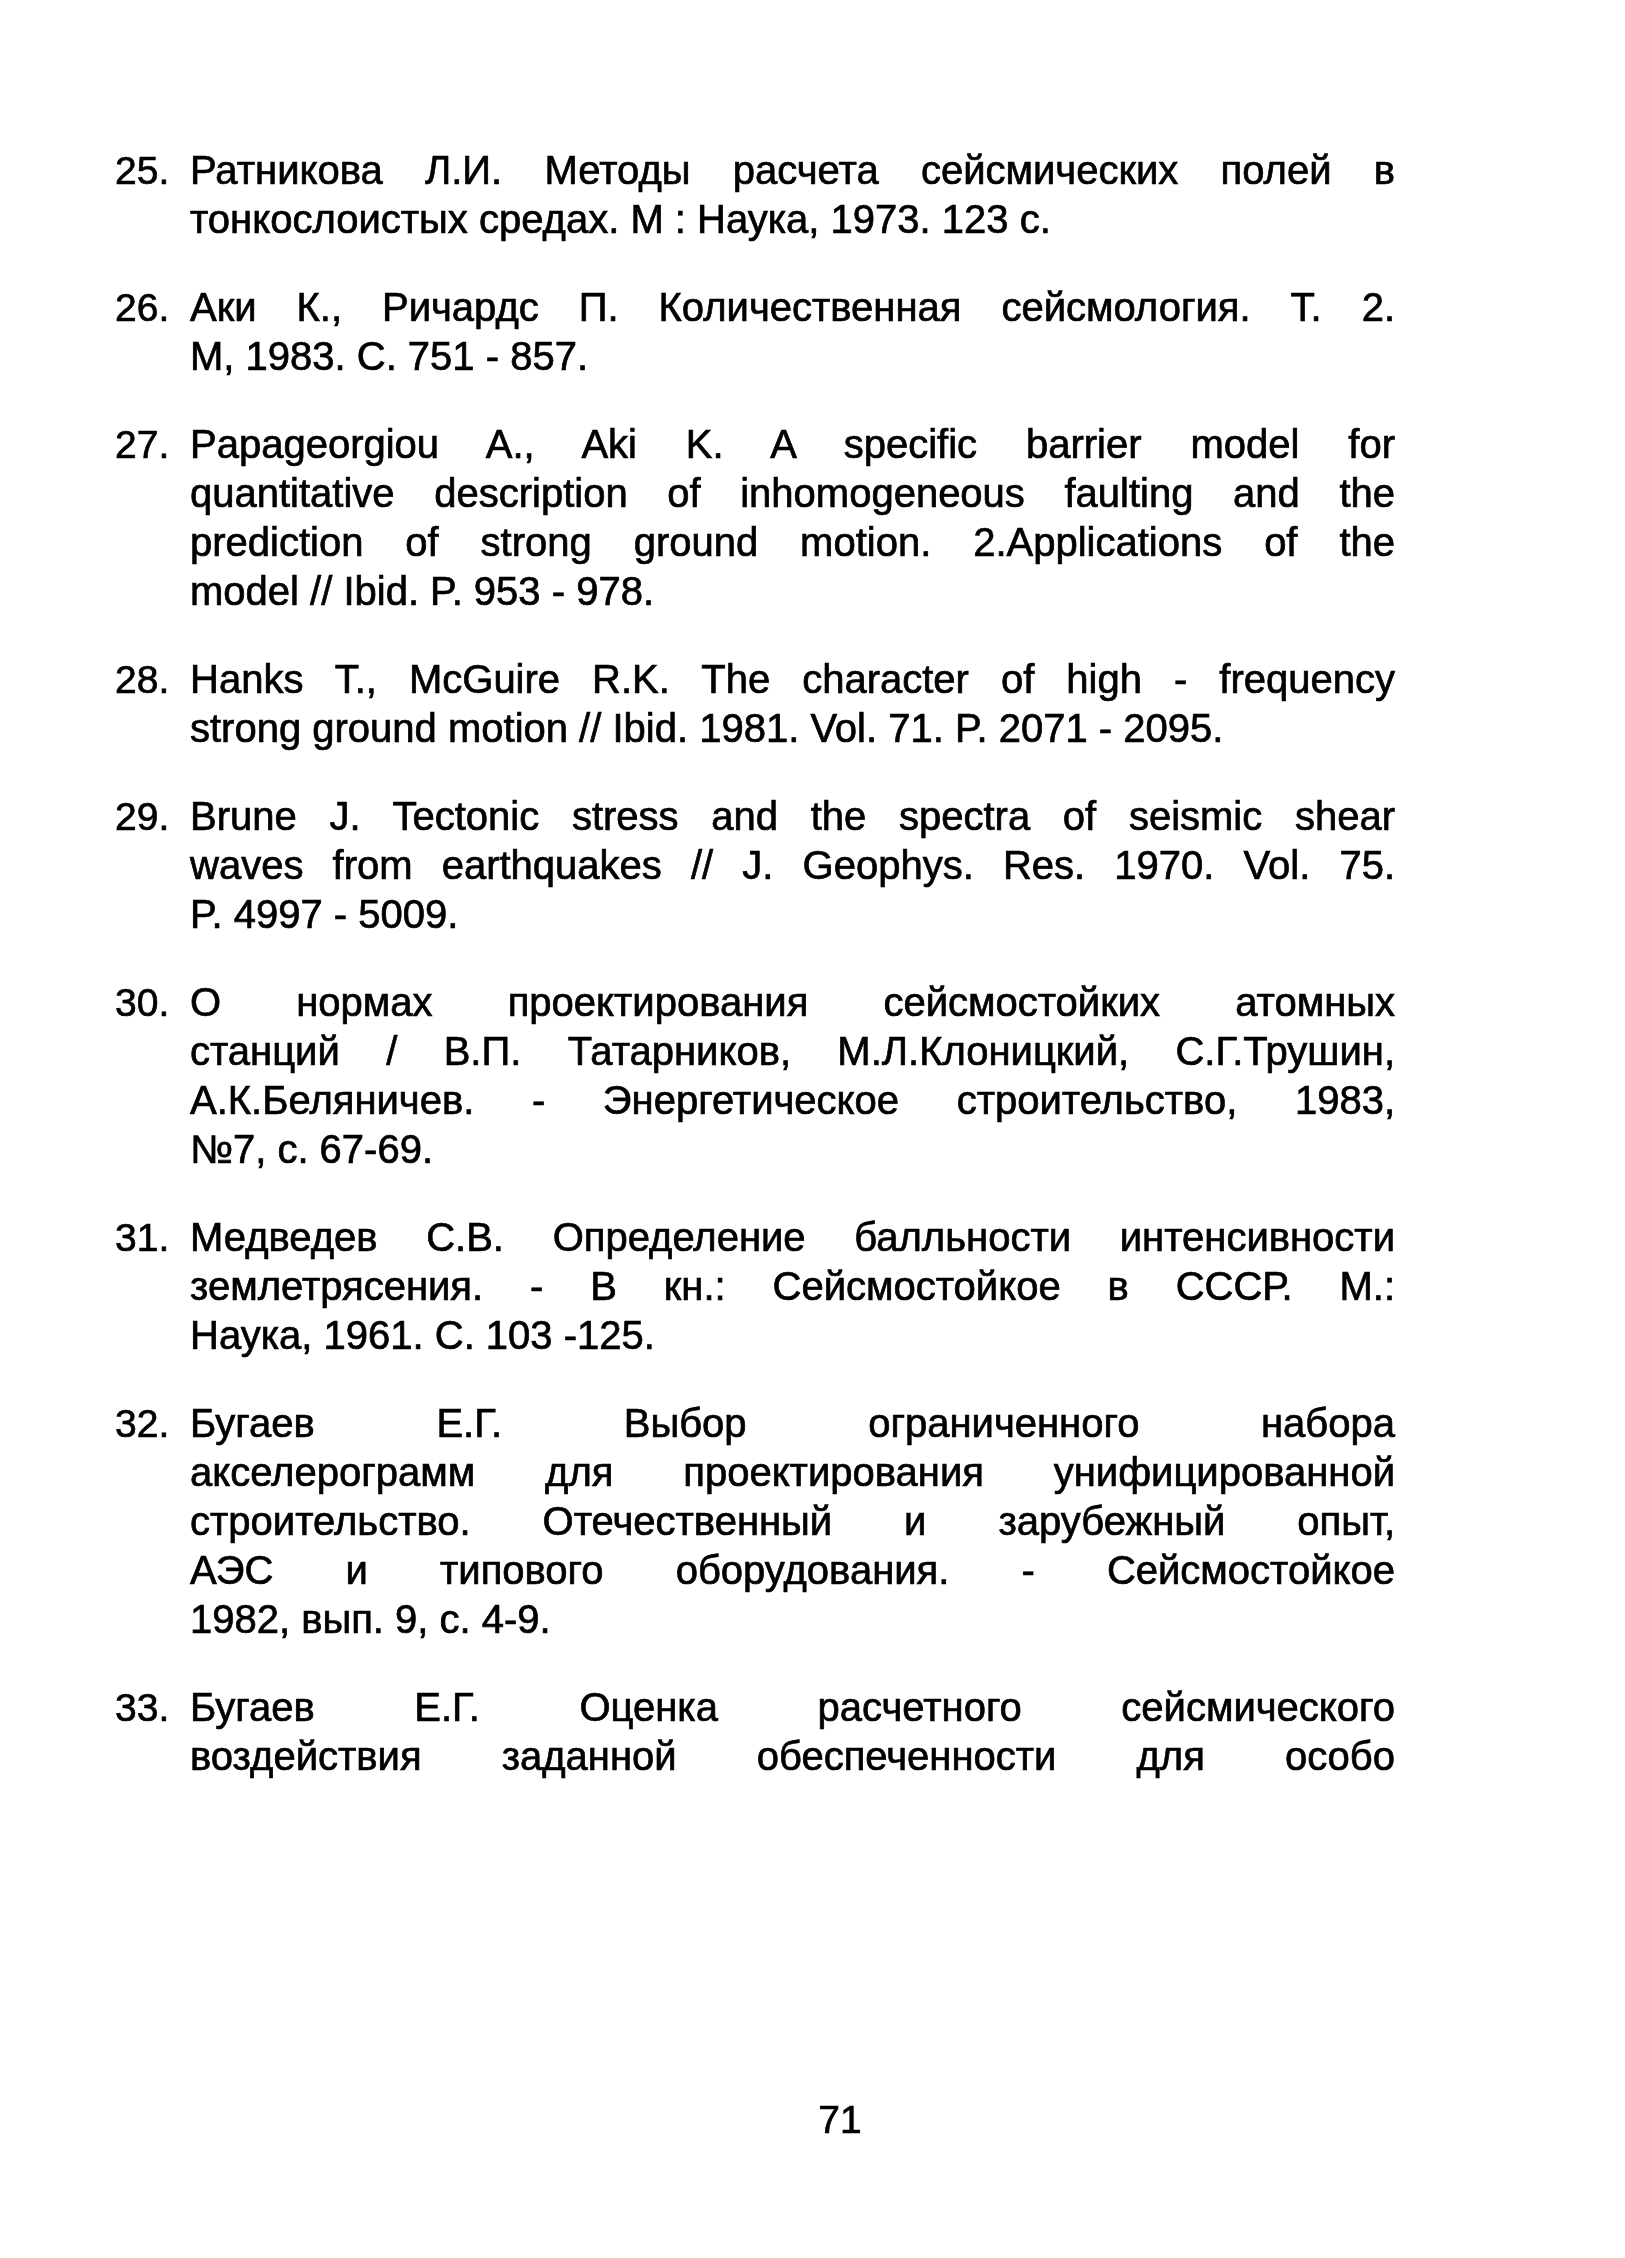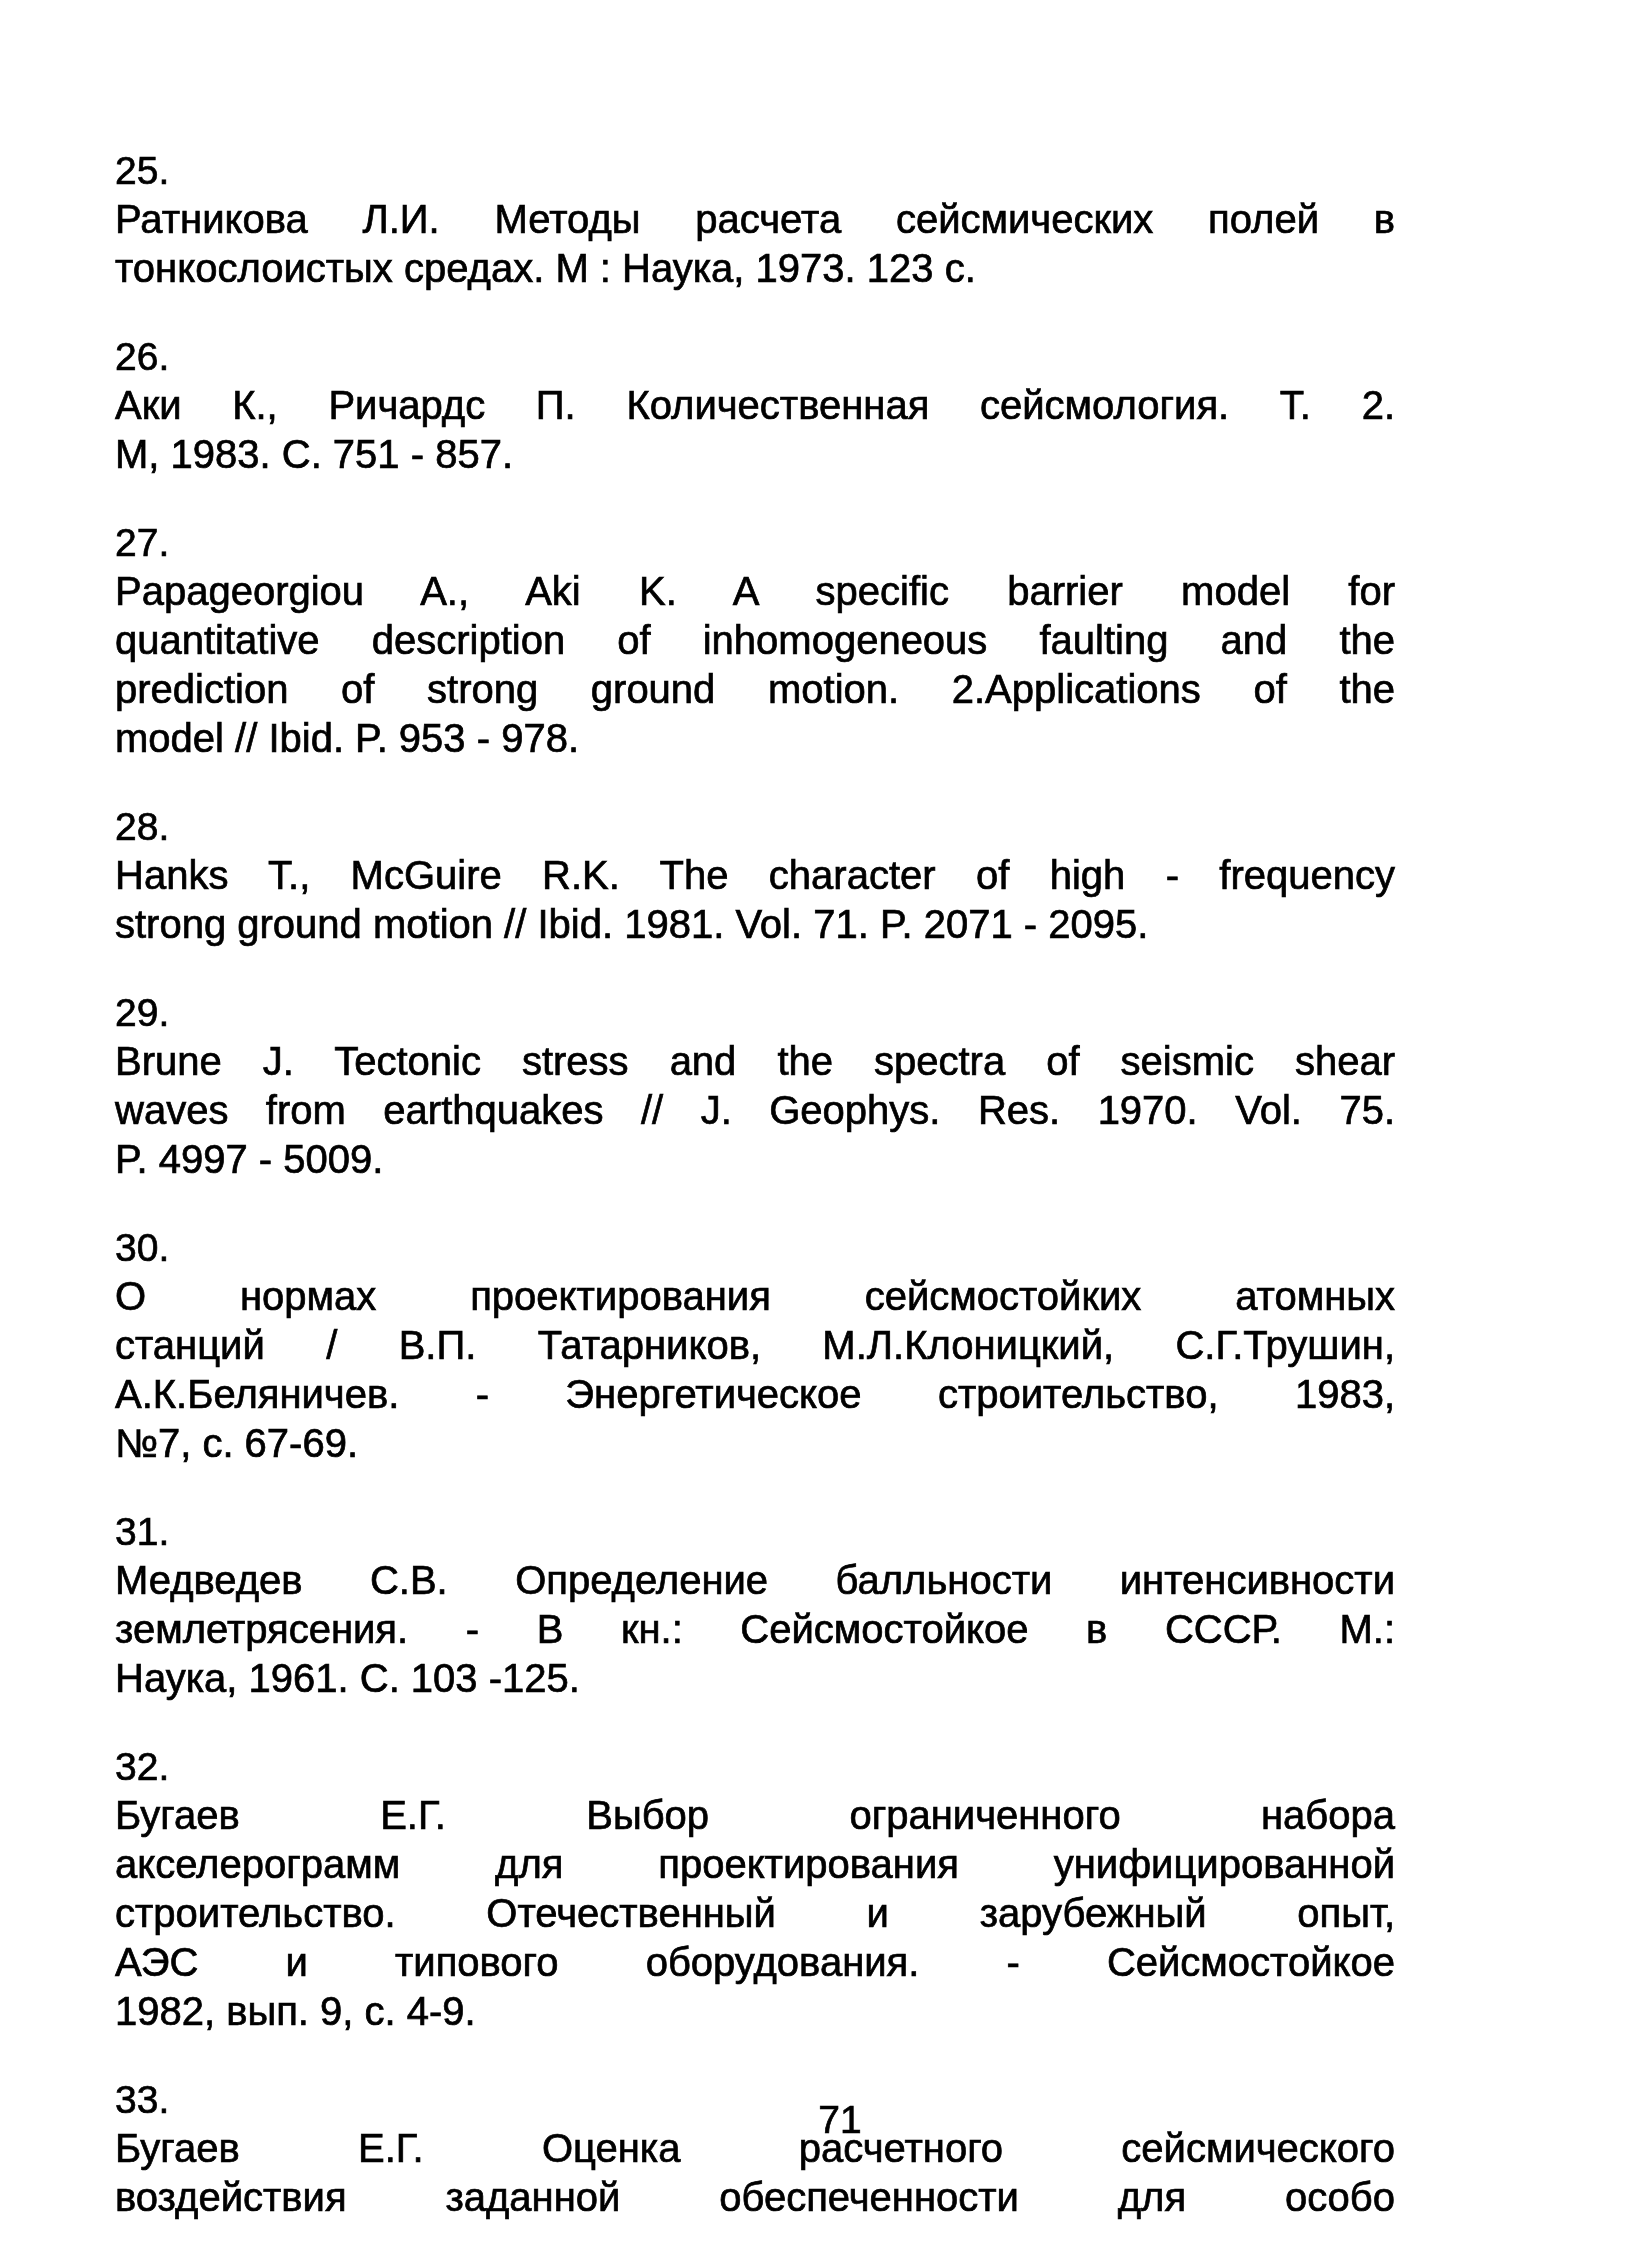--- a/index.html
+++ b/index.html
@@ -14,21 +14,20 @@
     position: relative;
     width: 1626px;
     height: 2259px;
     background: #ffffff;
     padding: 146px 231px 0 115px;
     overflow: hidden;
   }
   .entry {
     display: flex;
     margin-bottom: 39px;
-    flex-direction: column;
   }
   .num {
     width: 75px;
     flex-shrink: 0;
     font-size: 39px;
     line-height: 49px;
     -webkit-text-stroke: 0.7px #000;
   }
   .body {
     flex: 1;

